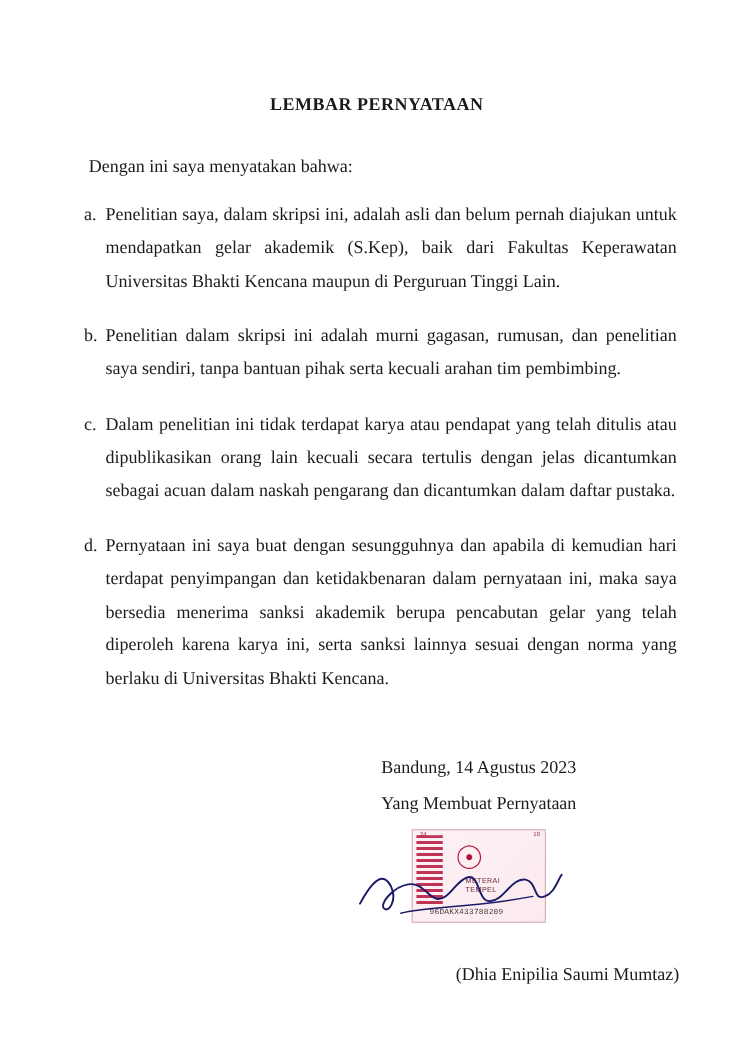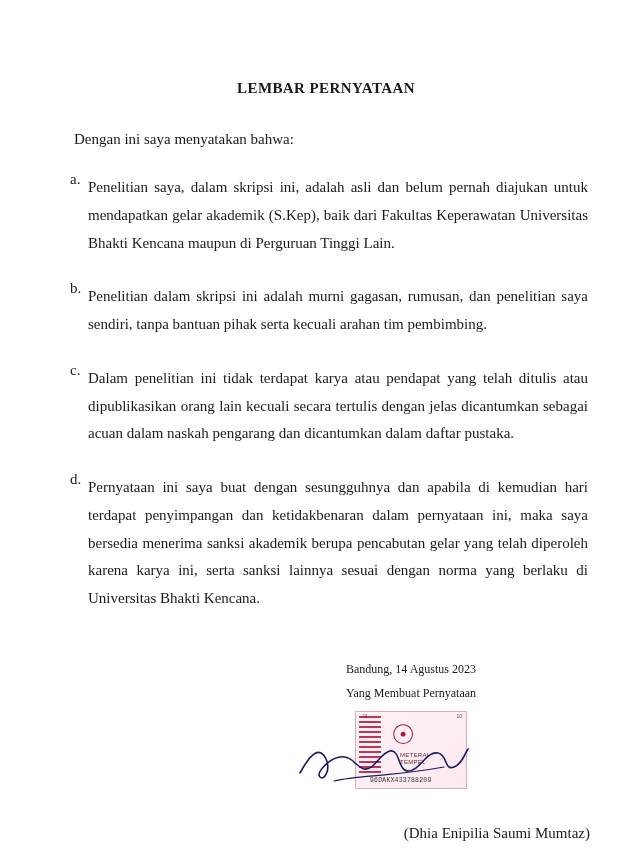--- a/index.html
+++ b/index.html
@@ -12,21 +12,21 @@
     background: #ffffff;
     font-family: "Liberation Serif", serif;
     color: #1a1a1a;
     overflow: hidden;
   }
   .page {
     position: relative;
     width: 628px;
     height: 663px;
     box-sizing: border-box;
-    padding: 80px 38px 20px 62px;
+    padding: 80px 62px 20px 62px;
   }
   .doc-title {
     text-align: center;
     font-weight: bold;
     font-size: 15px;
     letter-spacing: 0.4px;
     margin: 0 0 34px 0;
   }
   .intro {
     font-size: 15px;
@@ -50,26 +50,25 @@
     box-sizing: border-box;
     line-height: 1.85;
   }
   .item-text {
     flex: 1 1 auto;
     font-size: 15px;
     line-height: 1.85;
     text-align: justify;
     text-justify: inter-word;
     padding-right: 2px;
-    margin-top: 8px;
   }
   .closing {
     margin-top: 44px;
     text-align: center;
-    font-size: 12px;
+    font-size: 15px;
     padding-left: 170px;
   }
   .closing-line {
     line-height: 2.0;
     white-space: nowrap;
   }
   .stamp-area {
     position: relative;
     height: 108px;
     margin-top: 6px;

